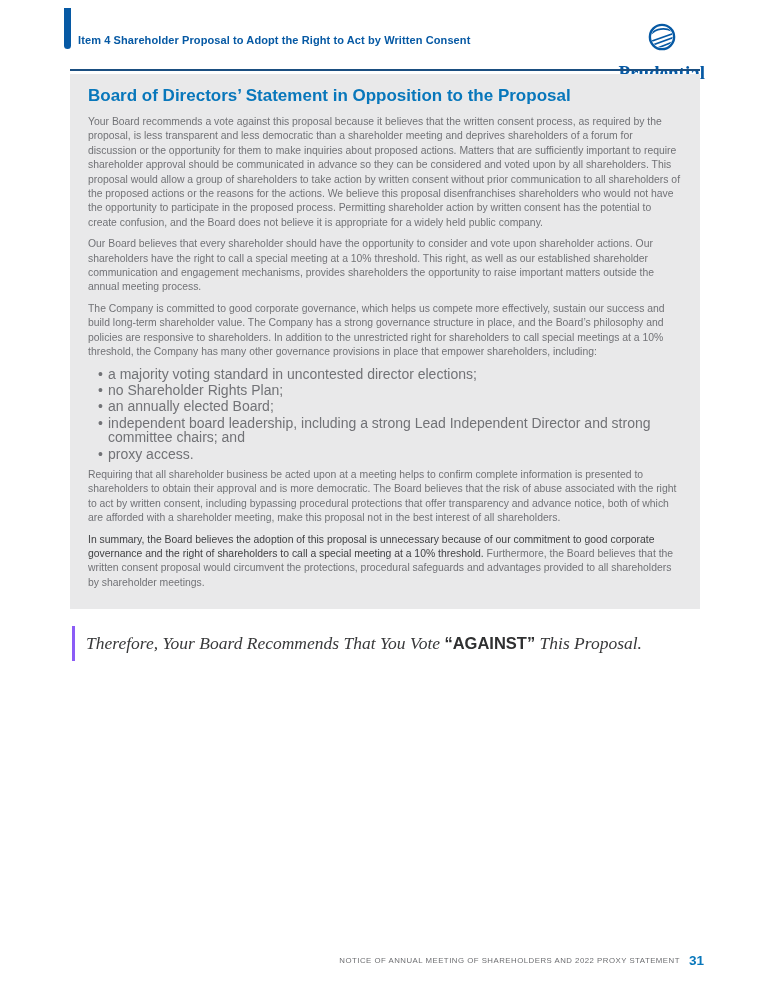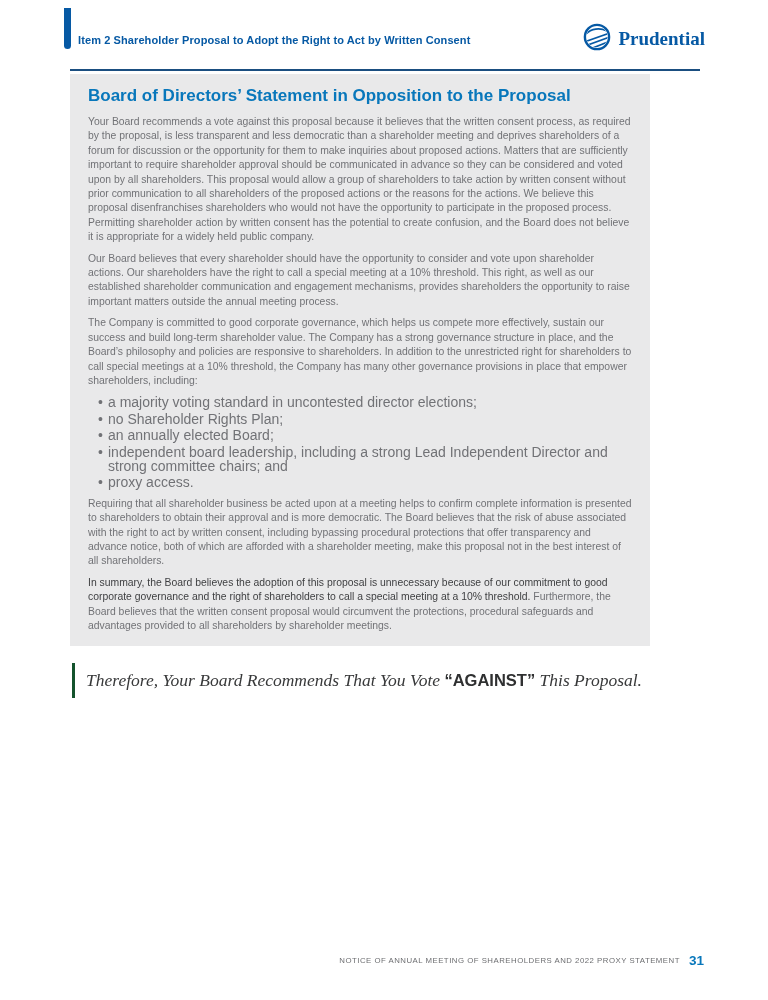--- a/index.html
+++ b/index.html
@@ -24,41 +24,41 @@
     border-radius: 0 0 4px 4px;
   }
   .header-title {
     position: absolute; left: 78px; top: 34px;
     font-size: 11px; font-weight: 700;
     color: #0659a4; letter-spacing: 0.1px;
     white-space: nowrap;
   }
   .logo {
     position: absolute; top: 23px; right: 63px;
-    display: flex; align-items: center; gap: 7px;
+    display: flex; align-items: center; gap: 7px; flex-direction: column;
   }
   .logo-text {
     font-family: "Liberation Serif", serif;
     font-weight: 700; font-size: 19px; color: #0659a4;
   }
 
   
   .content {
     position: absolute; left: 70px; top: 69px;
     width: 630px;
   }
   .top-rule {
     width: 630px; height: 2px;
     background: #1a4e80;
     margin-bottom: 3px;
   }
   .statement-box {
-    width: 580px;
+    width: 630px;
     background: #e9e9ea;
-    padding: 12px 18px 13px 18px;
+    padding: 12px 18px 19px 18px;
   }
   .statement-title {
     margin: 0 0 9px 0;
     font-size: 17px; font-weight: 700;
     color: #0877bb;
   }
   .statement-box p {
     margin: 0 0 7px 0;
     font-size: 10.4px; line-height: 14.4px;
     color: #717276;
@@ -80,21 +80,21 @@
     content: "\2022";
     position: absolute; left: 0; top: 0;
     color: #717276;
   }
   .summary-bold { font-weight: 400; color: #3e3f41; }
 
   
   .recommendation {
     margin-top: 17px; margin-left: 2px;
     display: flex; align-items: center;
-    border-left: 3px solid #14532d;
+    border-left: 3px solid #8b5cf6;
     padding: 7px 0 7px 11px;
   }
   .recommendation-text {
     font-family: "Liberation Serif", serif;
     font-style: italic;
     font-size: 17.5px;
     color: #38393a;
     white-space: nowrap;
   }
   .vote {
@@ -116,21 +116,21 @@
     font-size: 13.5px; font-weight: 700;
     color: #0877bb;
   }
 </style>
 </head>
 <body>
 
 <div class="page">
 
   <div class="header-accent"></div>
-  <div class="header-title">Item 2 Shareholder Proposal to Adopt the Right to Act by Written Consent</div>
+  <div class="header-title">Item 4 Shareholder Proposal to Adopt the Right to Act by Written Consent</div>
 
   <div class="logo">
     <span>
       <svg width="28" height="28" viewBox="0 0 28 28">
         <defs>
           <clipPath id="rockclip">
               <circle cx="14" cy="14" r="10.6"></circle>
             </clipPath>
         </defs>
         <circle cx="14" cy="14" r="12.1" fill="#ffffff" stroke="#0659a4" stroke-width="2.4"></circle>

